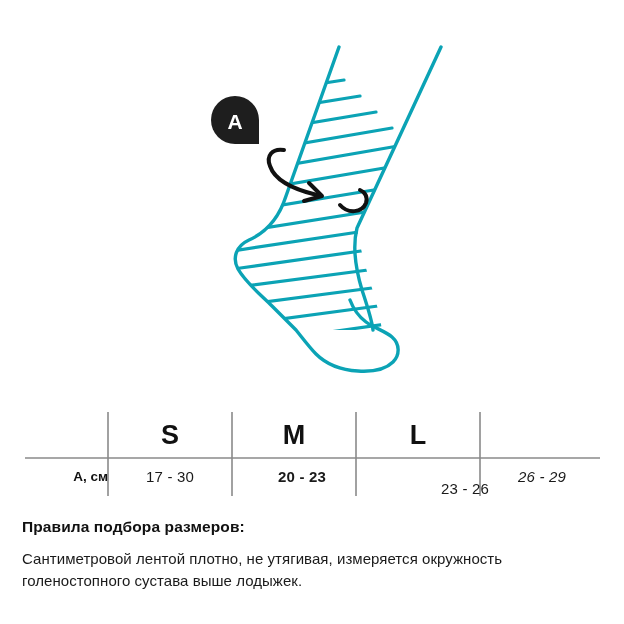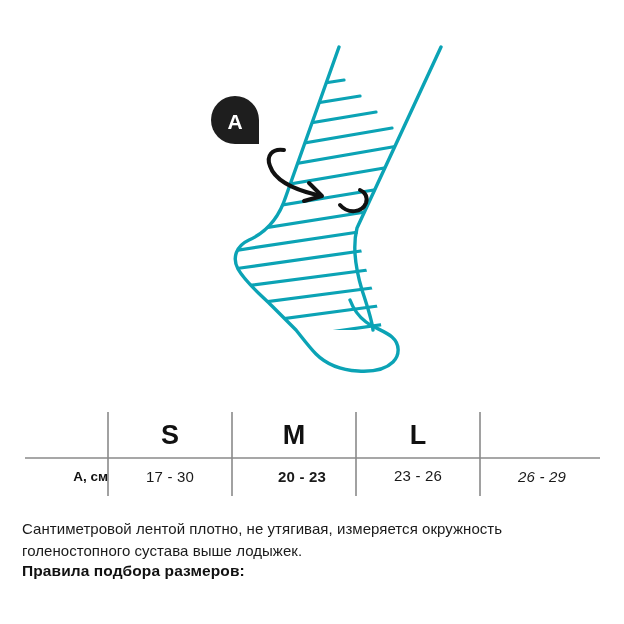--- a/index.html
+++ b/index.html
@@ -183,20 +183,20 @@
     <line x1="480" y1="12" x2="480" y2="96" stroke="#8a8a8a" stroke-width="1.6"></line>
   </svg>
 
   <div class="tbl-cell hdr-size" style="left:108px; top:20px; width:124px;">S</div>
   <div class="tbl-cell hdr-size" style="left:232px; top:20px; width:124px;">M</div>
   <div class="tbl-cell hdr-size" style="left:356px; top:20px; width:124px;">L</div>
 
   <div class="tbl-cell row-label" style="left:25px; top:69px; width:83px;text-align:right;">А, см</div>
   <div class="tbl-cell row-val" style="left:108px; top:68px; width:124px;">17 - 30</div>
   <div class="tbl-cell row-val" style="left:232px; top:68px; width:140px;font-weight:bold;">20 - 23</div>
-  <div class="tbl-cell row-val" style="left:356px; top:67px; width:124px;">23 - 26</div>
+  <div class="tbl-cell row-val" style="left:356px; top:80px; width:124px;padding-left:47px;">23 - 26</div>
   <div class="tbl-cell row-val" style="left:480px; top:68px; width:124px;font-style:italic;">26 - 29</div>
 </div>
 
 <div id="notes">
+  <p id="notes-title">Правила подбора размеров:</p>
   <p id="notes-body">Сантиметровой лентой плотно, не утягивая, измеряется окружность голеностопного сустава выше лодыжек.</p>
-  <p id="notes-title">Правила подбора размеров:</p>
 </div>
 
 </body></html>

